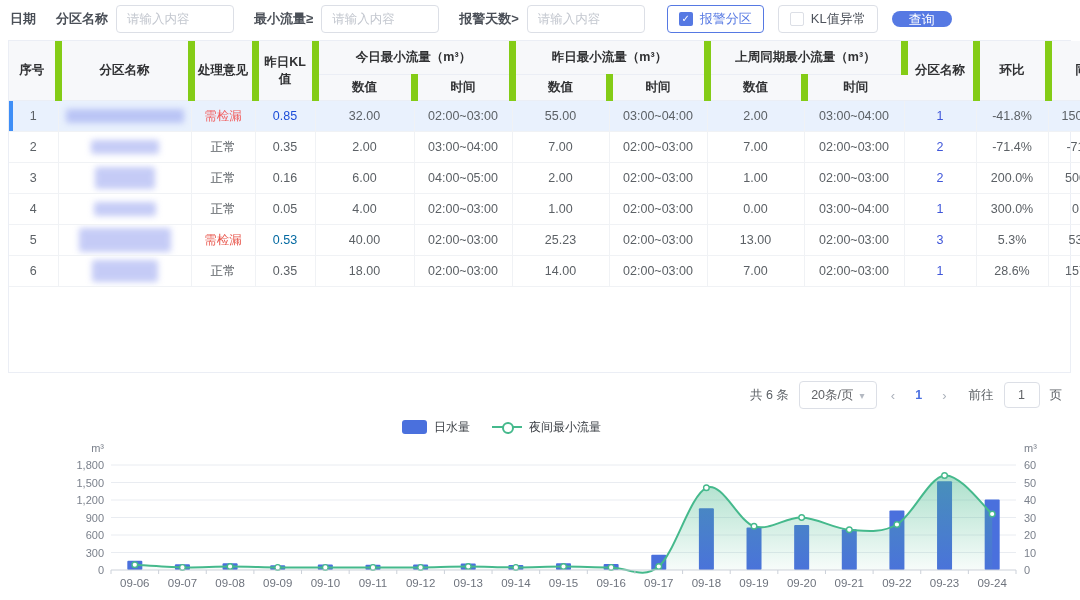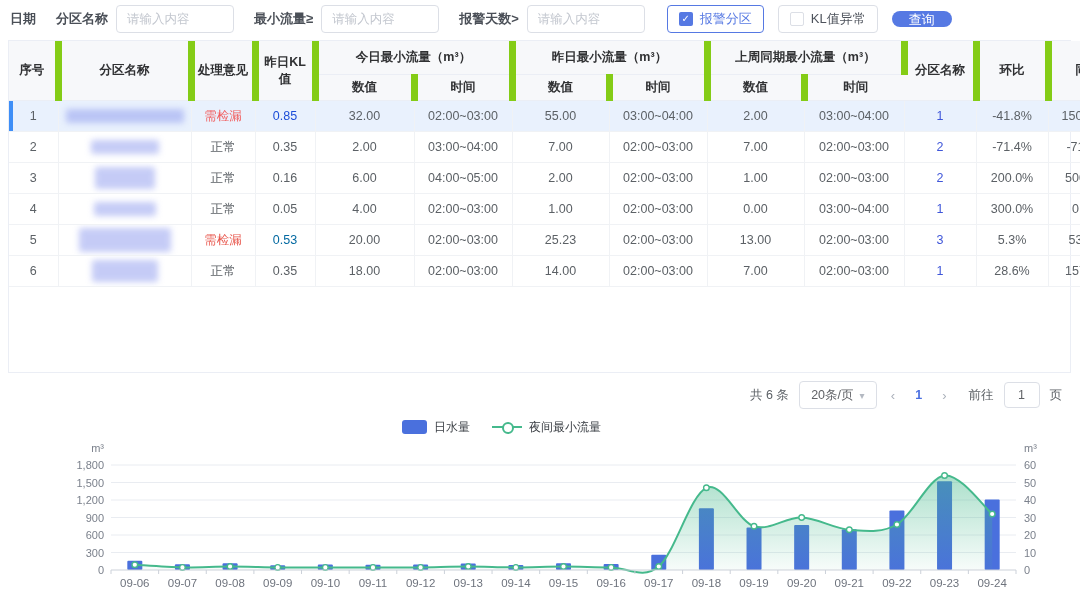--- a/index.html
+++ b/index.html
@@ -192,21 +192,21 @@
             <td class="pct">300.0%</td>
             <td class="pct">0.0%</td>
           </tr>
           <tr>
             <td class="first">5</td>
             <td>
               <div class="blur-name" style="width: 92px; height: 24px;"></div>
             </td>
             <td style="color: rgb(232, 87, 77);">需检漏</td>
             <td style="color: #0369a1;">0.53</td>
-            <td>20.00</td>
+            <td>40.00</td>
             <td>02:00~03:00</td>
             <td>25.23</td>
             <td>02:00~03:00</td>
             <td>13.00</td>
             <td>02:00~03:00</td>
             <td><a class="sublink">3</a></td>
             <td class="pct">5.3%</td>
             <td class="pct">53.8%</td>
           </tr>
           <tr>

